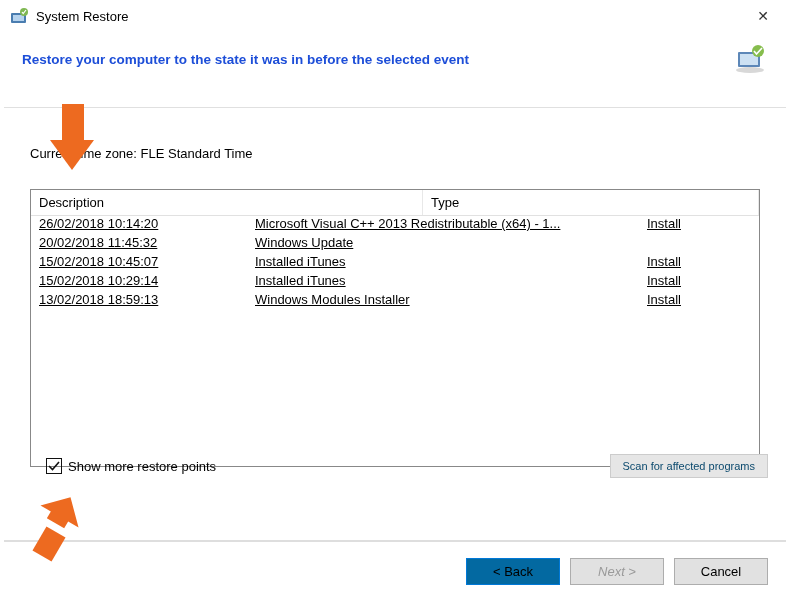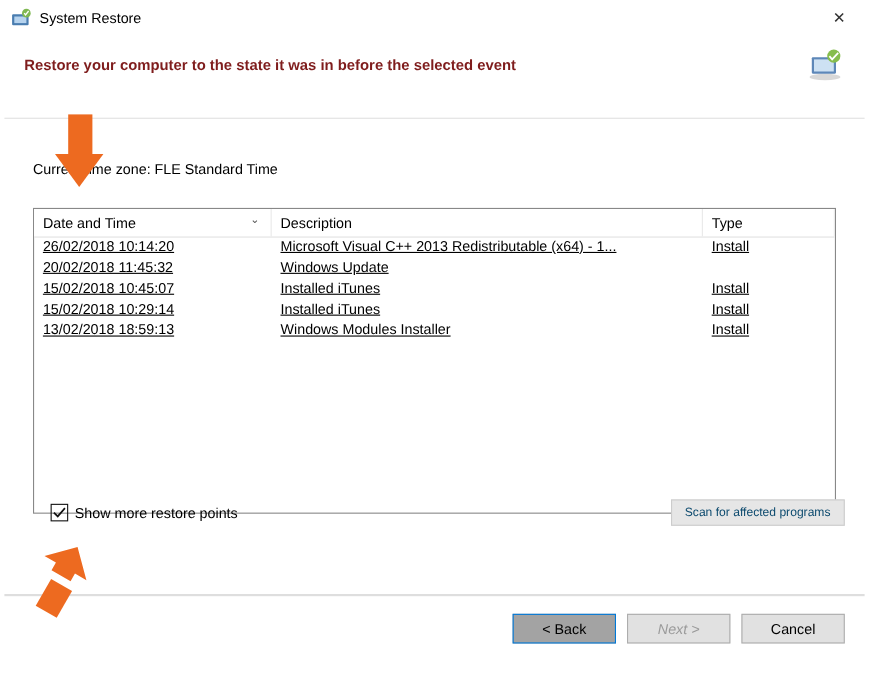--- a/index.html
+++ b/index.html
@@ -43,21 +43,21 @@
   }
   .heading-row {
     display: flex;
     align-items: center;
     padding: 12px 22px 4px 22px;
     position: relative;
   }
   .heading-row .heading-text {
     font-size: 13.5px;
     font-weight: 700;
-    color: #7f1d1d;
+    color: #1d4ed8;
     flex: 1;
   }
   .heading-row .corner-icon {
     width: 36px;
     height: 30px;
   }
   .divider {
     position: absolute;
     left: 4px; right: 4px; top: 107px;
     height: 1px;
@@ -146,21 +146,21 @@
     gap: 10px;
   }
   .btn {
     min-width: 94px;
     padding: 5px 14px;
     background: #e1e1e1;
     border: 1px solid #adadad;
     font-size: 13px;
     text-align: center;
   }
-  .btn.primary { background: #a3a3a3; border: 1px solid #0078d7; }
+  .btn.primary { background: #0369a1; border: 1px solid #0078d7; }
   .btn.disabled { color: #9a9a9a; font-style: italic; }
   
   .arrow-down {
     position: absolute;
     width: 44px; height: 70px;
     pointer-events: none;
   }
   .arrow-down .shaft {
     position: absolute; left: 12px; top: 0; width: 22px; height: 40px; background: #ed6a20;
   }
@@ -231,24 +231,20 @@
 
 <div class="divider"></div>
 
 <div class="watermark">PC<span class="sub">risk.com</span></div>
 
 <div class="content">
   <div class="tz-line">Current time zone: FLE Standard Time</div>
 
   <div class="list-box">
     <div class="list-header">
-      <div class="col col-date">
-        <span>Date and Time</span>
-        <span class="sort-chevron">⌄</span>
-      </div>
       <div class="col col-desc">
         <span>Description</span>
       </div>
       <div class="col col-type">
         <span>Type</span>
       </div>
     </div>
     <div class="list-body">
       <div class="list-row">
         <div class="cell cell-date">26/02/2018 10:14:20</div>

